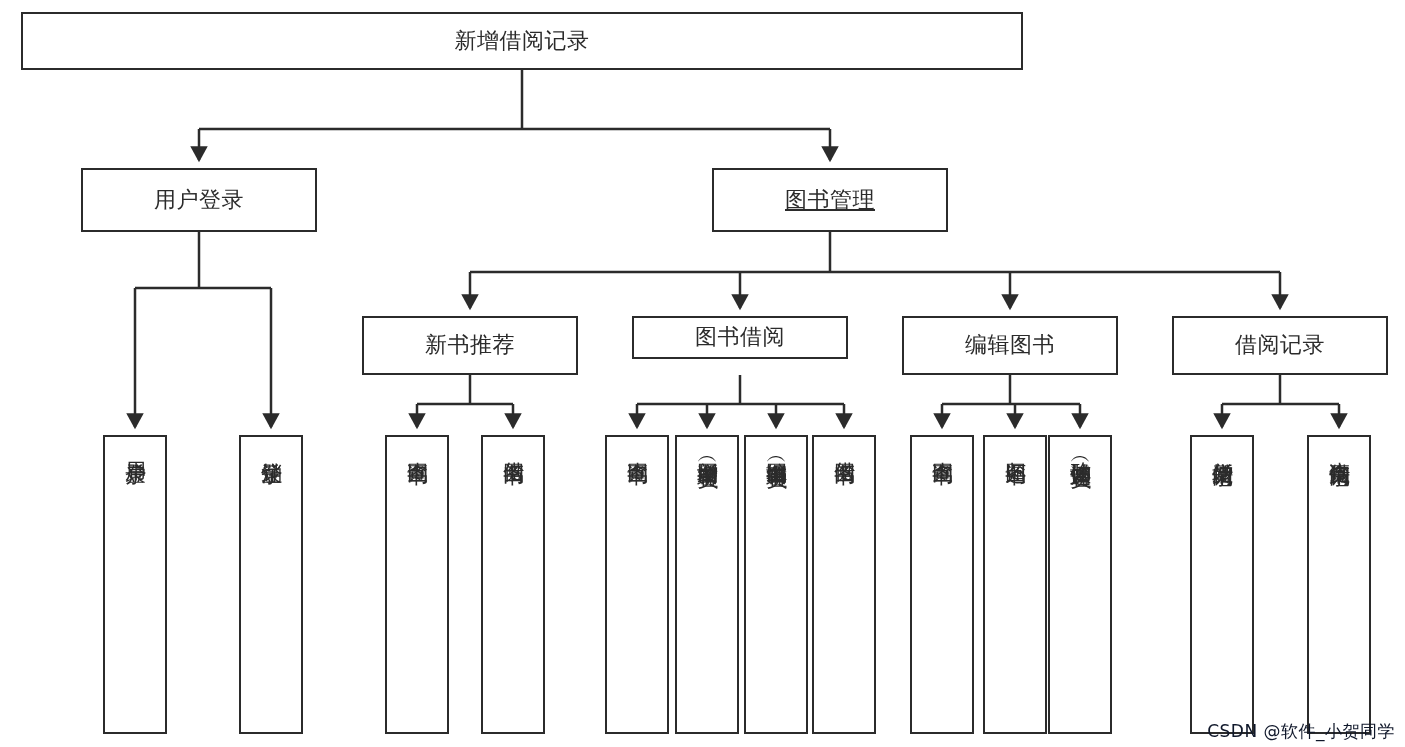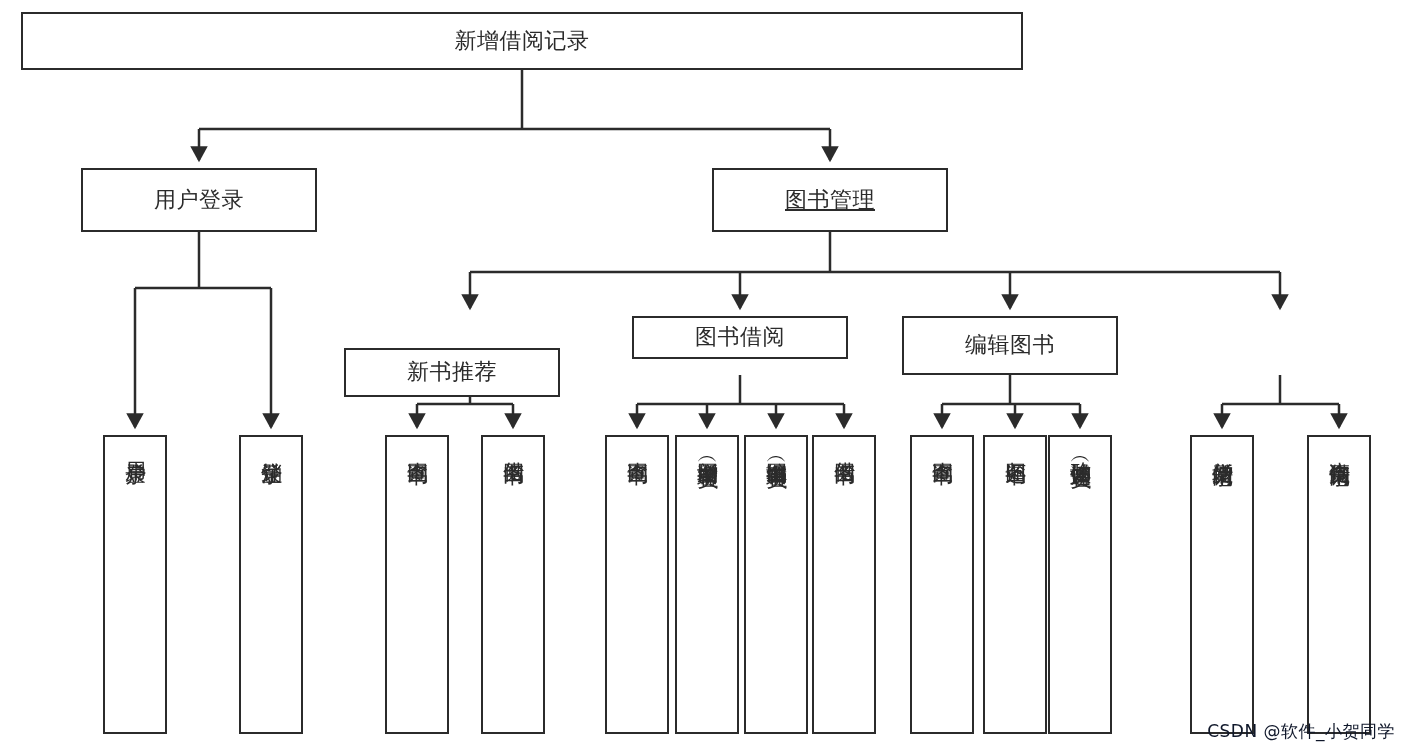--- a/index.html
+++ b/index.html
@@ -125,28 +125,31 @@
     <span>新增借阅记录</span>
   </div>
 
   <div class="node h-node" style="left:81px; top:168px; width:236px; height:64px;">
     <span>用户登录</span>
   </div>
   <div class="node h-node" style="left:712px; top:168px; width:236px; height:64px;text-decoration:underline;">
     <span>图书管理</span>
   </div>
 
-  <div class="node h-node" style="left:344px; top:316px; width:216px; height:49px;margin-top:32px;">
+  <div class="node h-node" style="left:362px; top:316px; width:216px; height:59px;">
     <span>新书推荐</span>
   </div>
   <div class="node h-node" style="left:632px; top:316px; width:216px; height:43px;">
     <span>图书借阅</span>
   </div>
   <div class="node h-node" style="left:902px; top:316px; width:216px; height:59px;">
     <span>编辑图书</span>
+  </div>
+  <div class="node h-node" style="left:1172px; top:316px; width:216px; height:59px;">
+    <span>借阅记录</span>
   </div>
 
   <div class="node v-node" style="left:103px; top:435px; width:64px; height:299px;">
     <span class="vlabel">用户登录</span>
   </div>
   <div class="node v-node" style="left:239px; top:435px; width:64px; height:299px;">
     <span class="vlabel">注销登录</span>
   </div>
 
   <div class="node v-node" style="left:385px; top:435px; width:64px; height:299px;">

